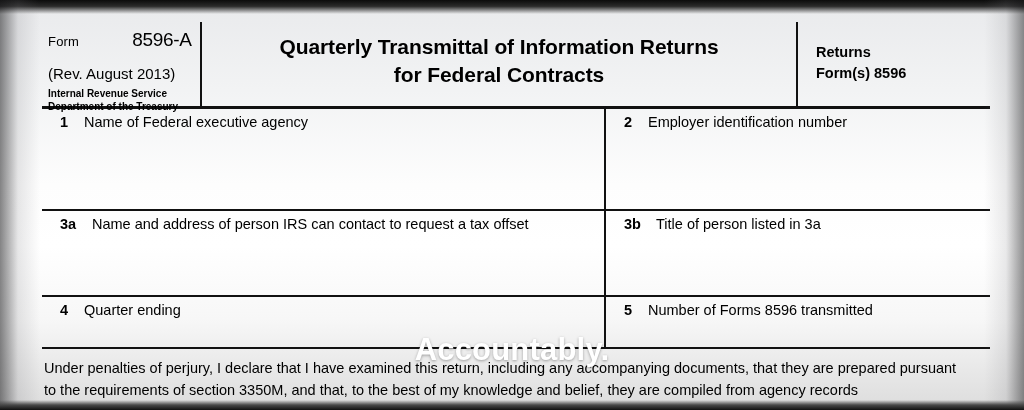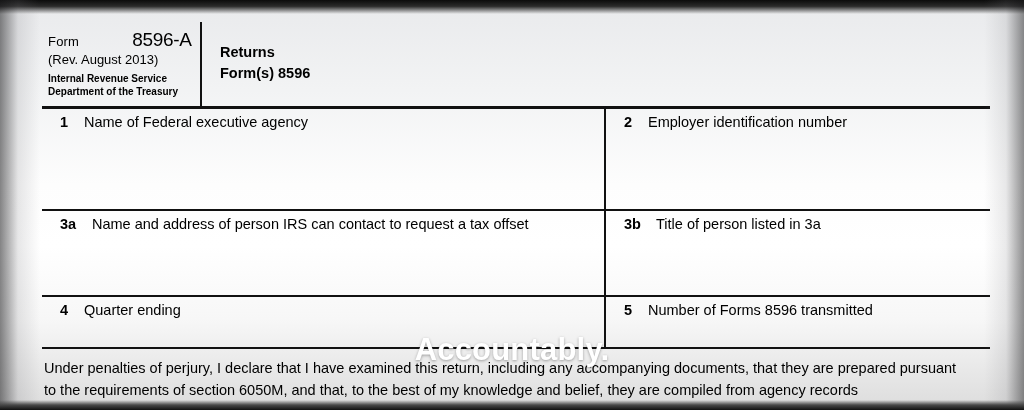--- a/index.html
+++ b/index.html
@@ -71,22 +71,22 @@
     letter-spacing: 0.2px;
   }
   .form-number {
     font-size: 19px;
     font-weight: normal;
     letter-spacing: -0.3px;
     line-height: 1;
     margin-left: 40px;
   }
   .rev-line {
-    font-size: 13px;
-    margin-top: 3px;
+    font-size: 15px;
+    margin-top: 16px;
   }
   .agency-line {
     font-size: 10px;
     line-height: 1.18;
     margin-top: 6px;
     font-weight: 700;
   }
   .hdr-center {
     flex: 1;
     display: flex;
@@ -197,20 +197,24 @@
       <div class="hdr-left">
         <div class="form-line">
           <span class="form-word">Form</span>
           <span class="form-number">8596-A</span>
         </div>
         <div class="rev-line">(Rev. August 2013)</div>
         <div class="agency-line">Internal Revenue Service</div>
         <div class="agency-line" style="margin-top:1px">Department of the Treasury</div>
       </div>
 
+      <div class="hdr-center">
+        <div class="title1">Quarterly Transmittal of Information Returns</div>
+        <div class="title2">for Federal Contracts</div>
+      </div>
 
       <div class="hdr-right">
         <div class="attach-line">Returns</div>
         <div class="attach-line">Form(s) 8596</div>
       </div>
 
     </div>
 
     <div class="row r1">
       <div class="cell cell-left">
@@ -258,21 +262,21 @@
         <div class="cap">
           <span class="num">5</span>
           <span class="txt">Number of Forms 8596 transmitted</span>
         </div>
         <div class="field"></div>
       </div>
     </div>
 
     <div class="perjury">
       <div class="ln">Under penalties of perjury, I declare that I have examined this return, including any accompanying documents, that they are prepared pursuant</div>
-      <div class="ln">to the requirements of section 6050M, and that, to the best of my knowledge and belief, they are compiled from agency records</div>
+      <div class="ln">to the requirements of section 3350M, and that, to the best of my knowledge and belief, they are compiled from agency records</div>
     </div>
 
   </div>
 
   <div class="caption">Accountably.</div>
 
   <div class="side-left"></div>
   <div class="side-right"></div>
   <div class="edge-bottom"></div>
 

